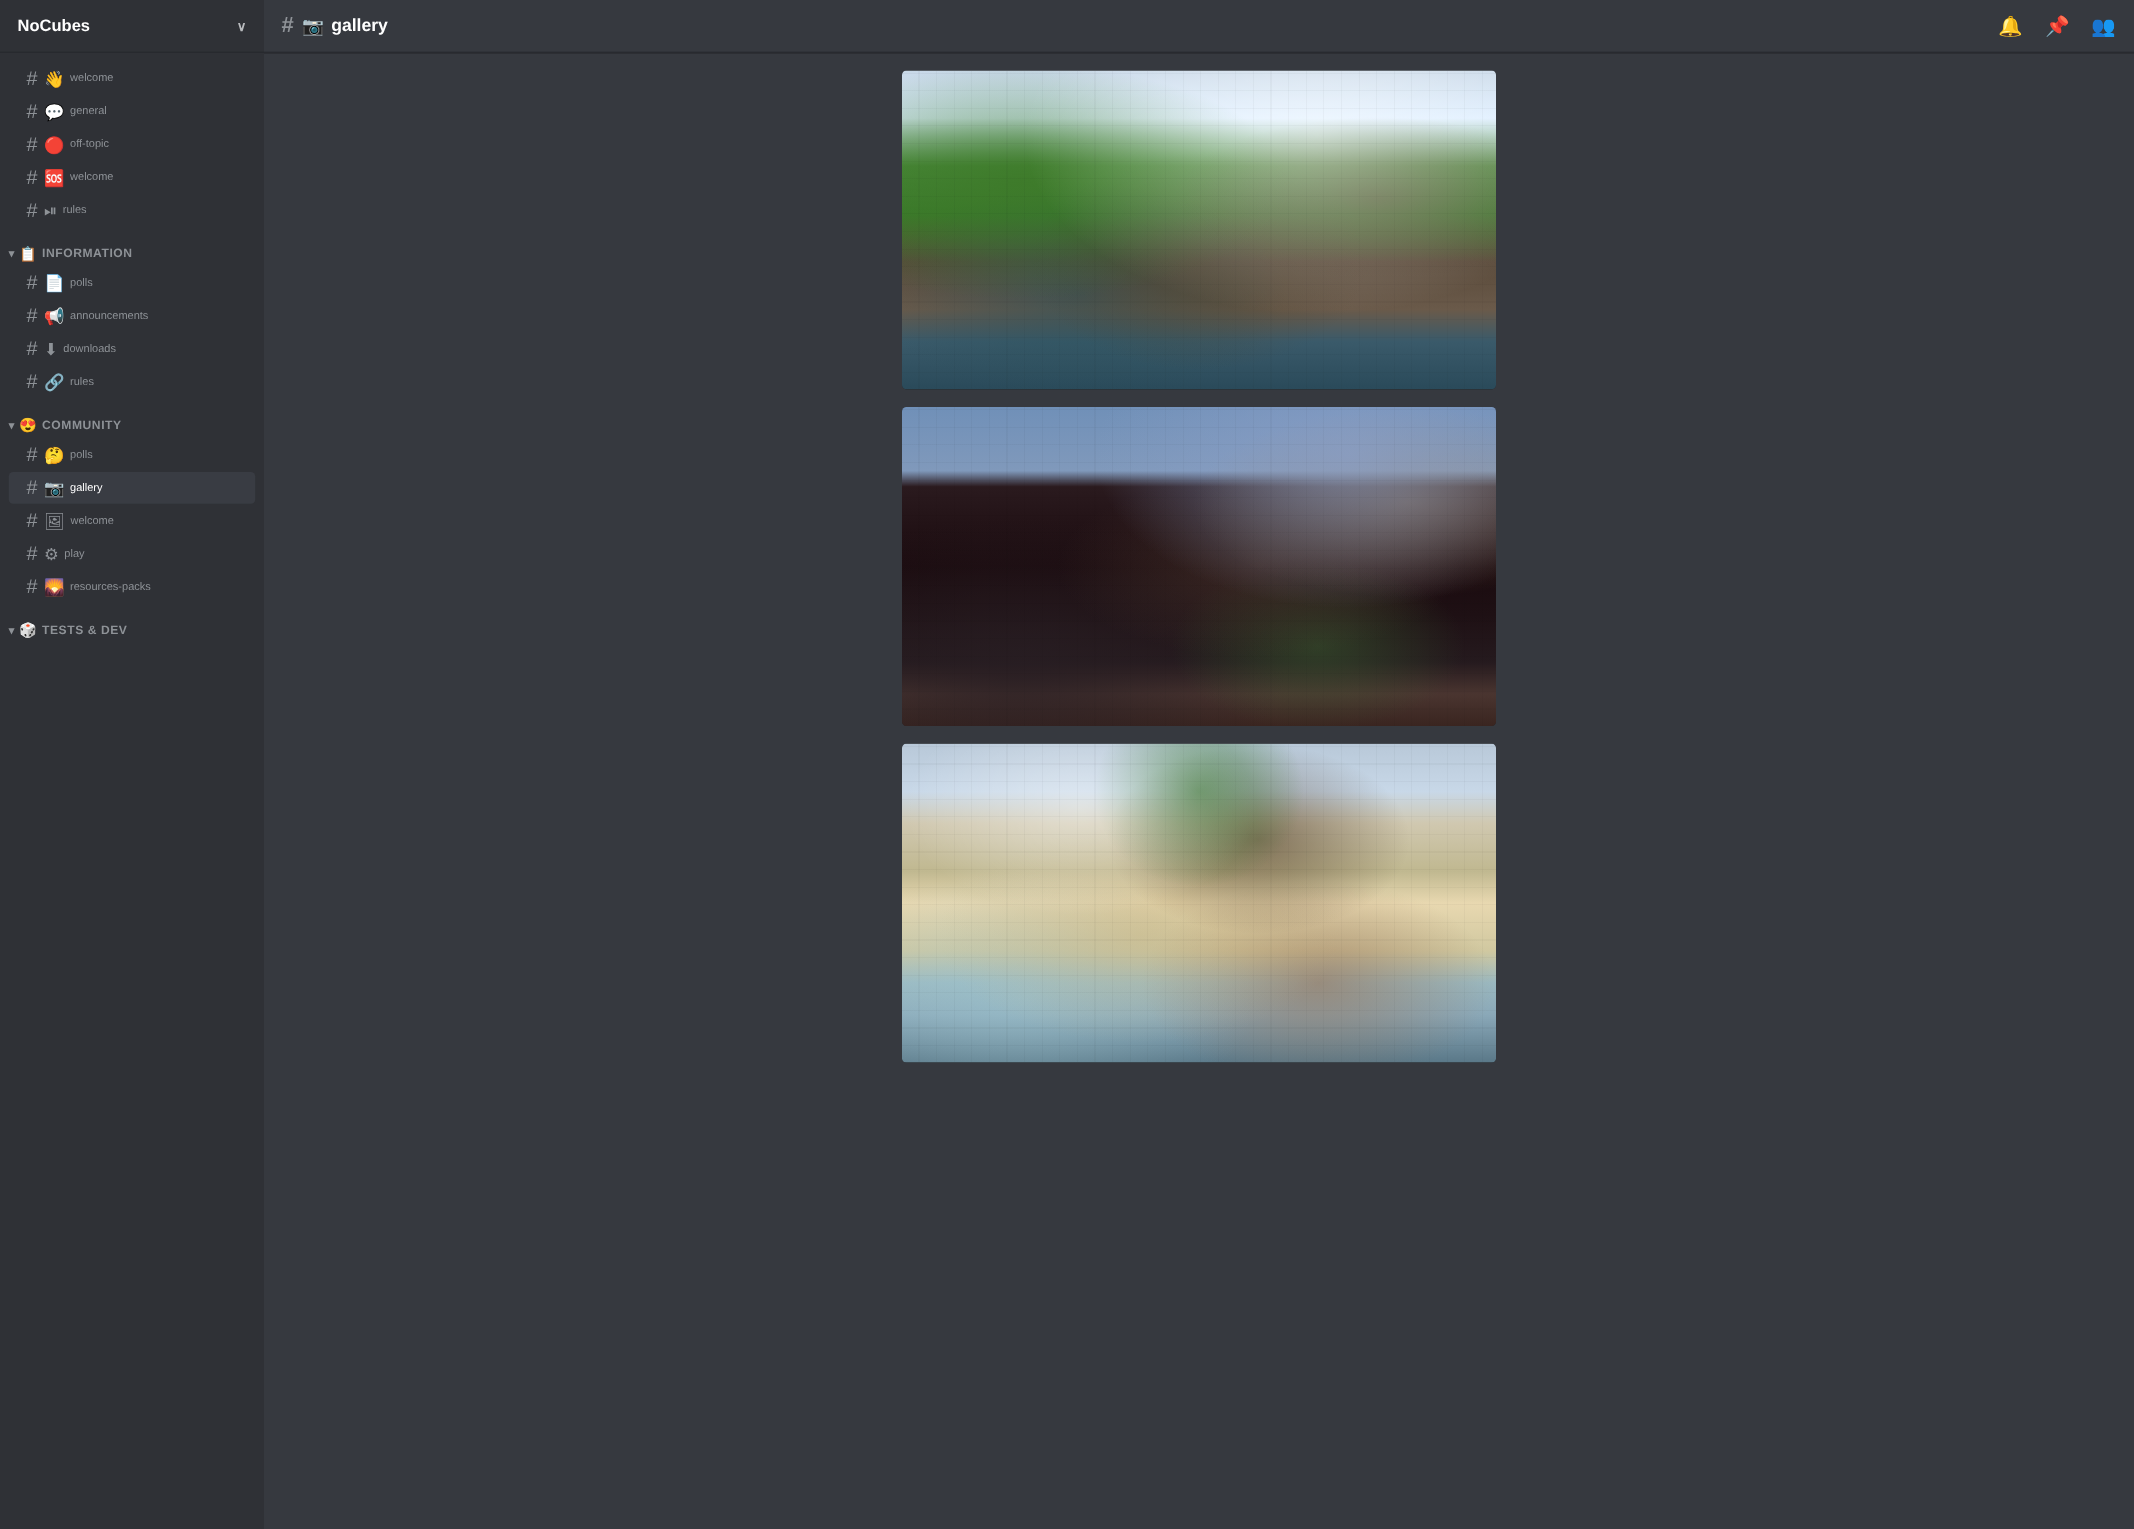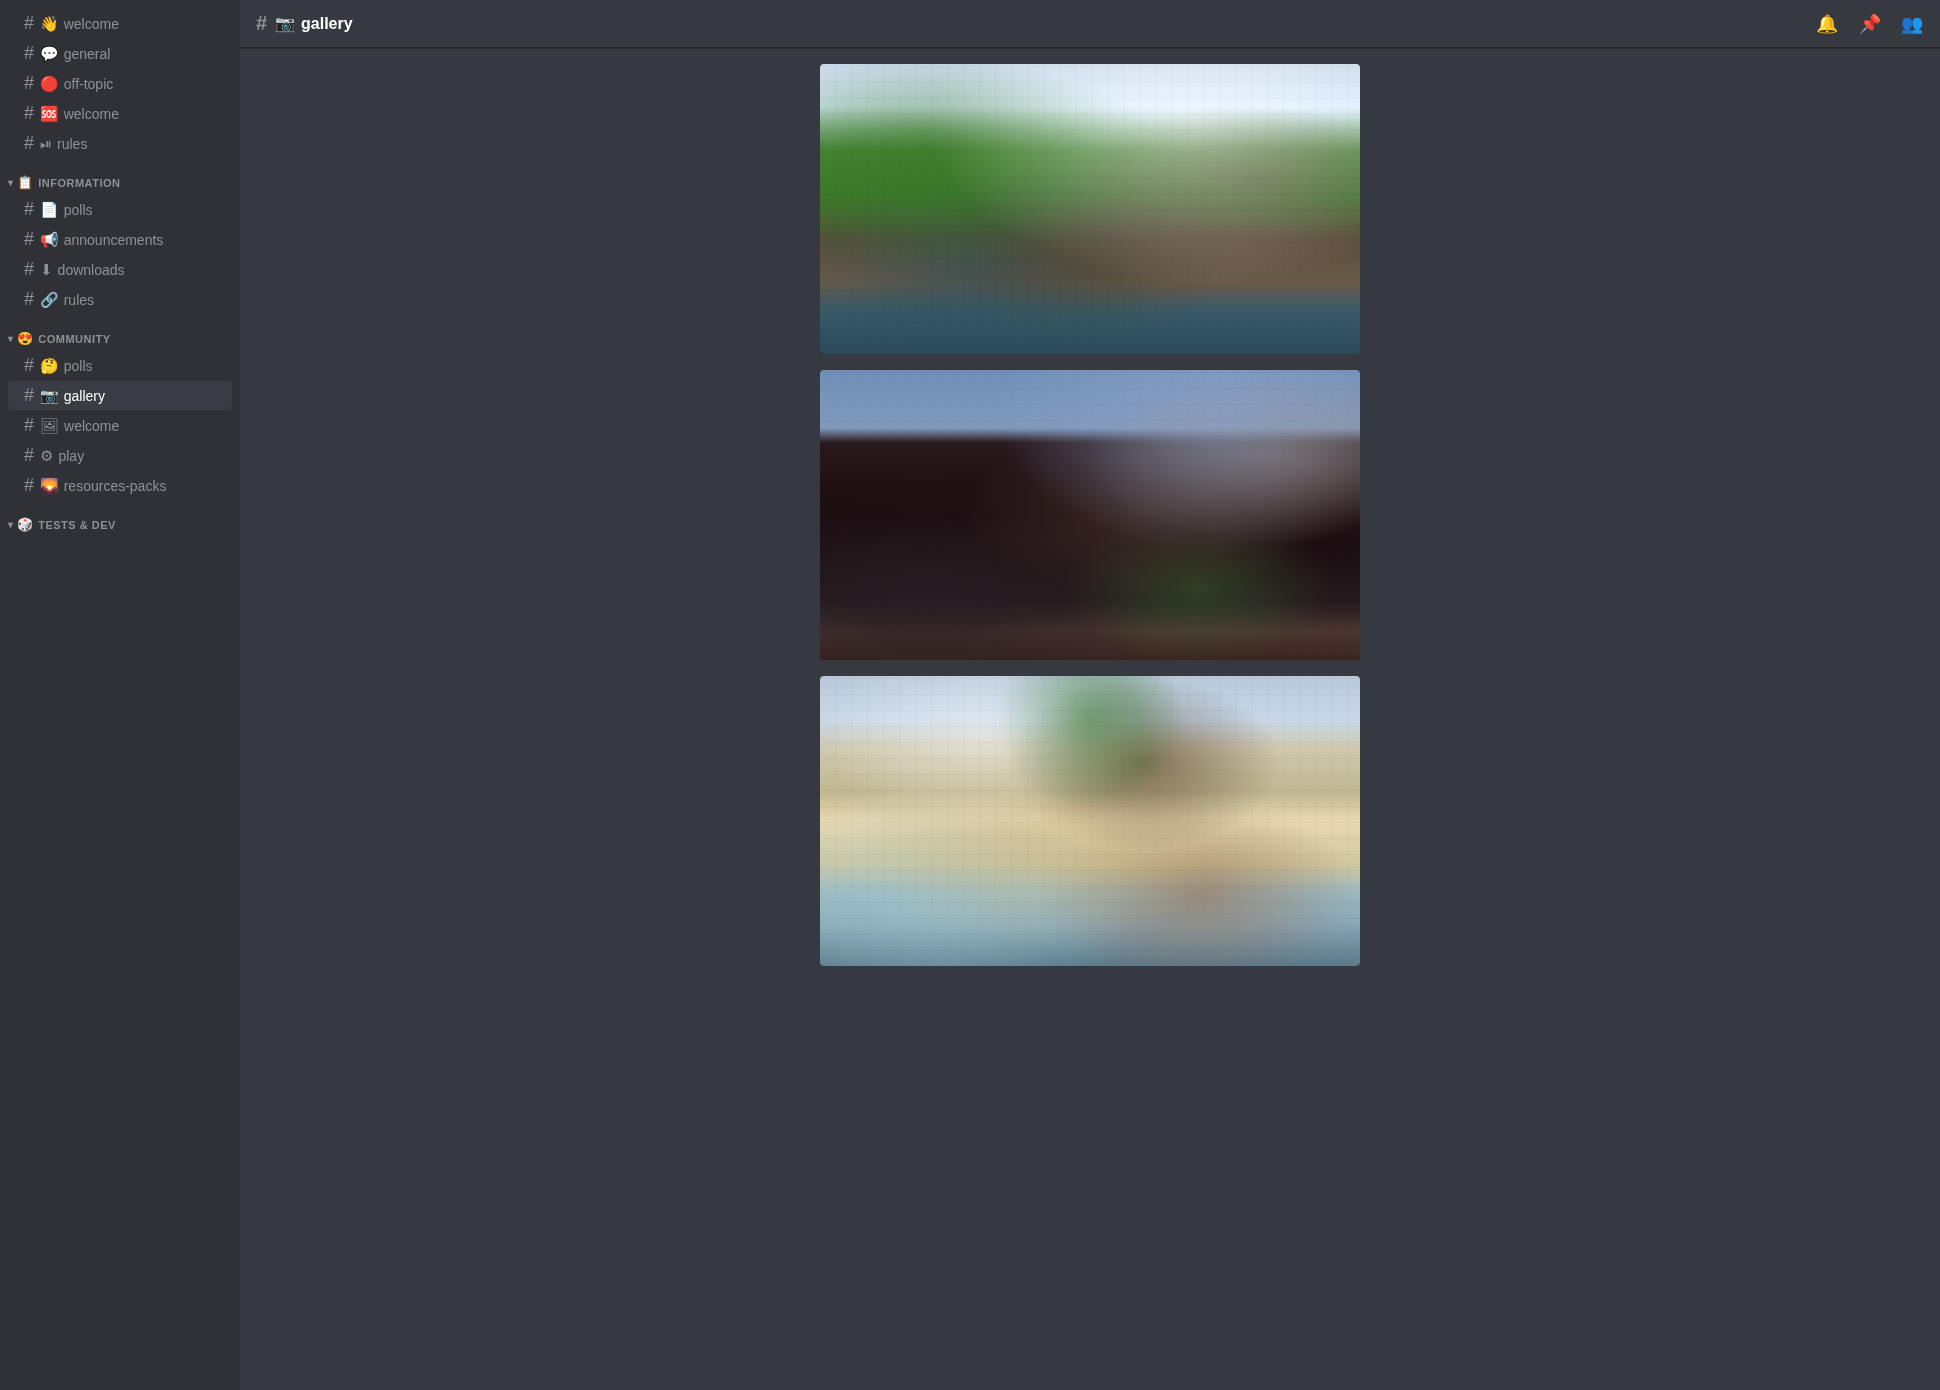--- a/index.html
+++ b/index.html
@@ -96,21 +96,21 @@
     .channel-item.active .hash {
       color: #8e9297;
     }
 
     .channel-emoji {
       margin-right: 5px;
       font-size: 15px;
     }
 
     .channel-name {
-      font-size: 14px;
+      font-size: 10px;
     }
 
     .channel-item.active .channel-name {
       font-weight: 500;
     }
 
     
     .main {
       flex: 1;
       display: flex;
@@ -288,20 +288,24 @@
     .category-icon {
       margin-right: 4px;
       font-size: 13px;
     }
   </style>
 </head>
 <body>
 
 <div class="sidebar">
 
+  <div class="server-header">
+    <span>NoCubes</span>
+    <span class="chevron">∨</span>
+  </div>
 
   <div class="channel-list">
 
     <div>
       <div class="channel-item">
         <span class="hash">#</span>
         <span class="channel-emoji">👋</span>
         <span class="channel-name">welcome</span>
       </div>
       <div class="channel-item">

